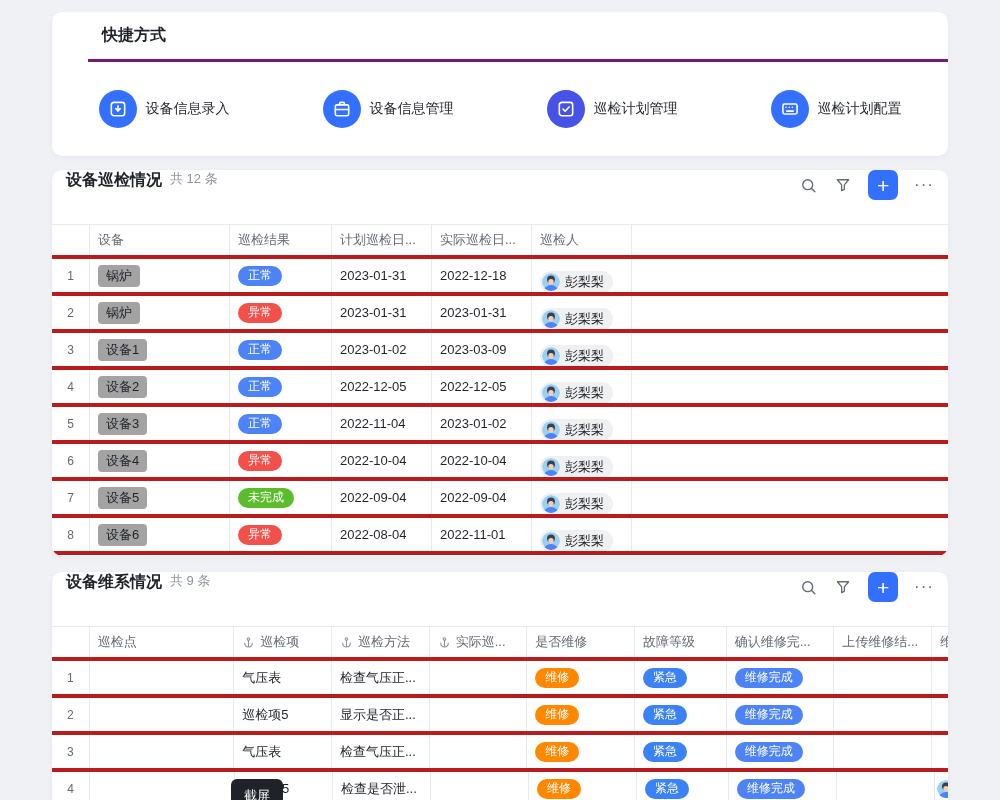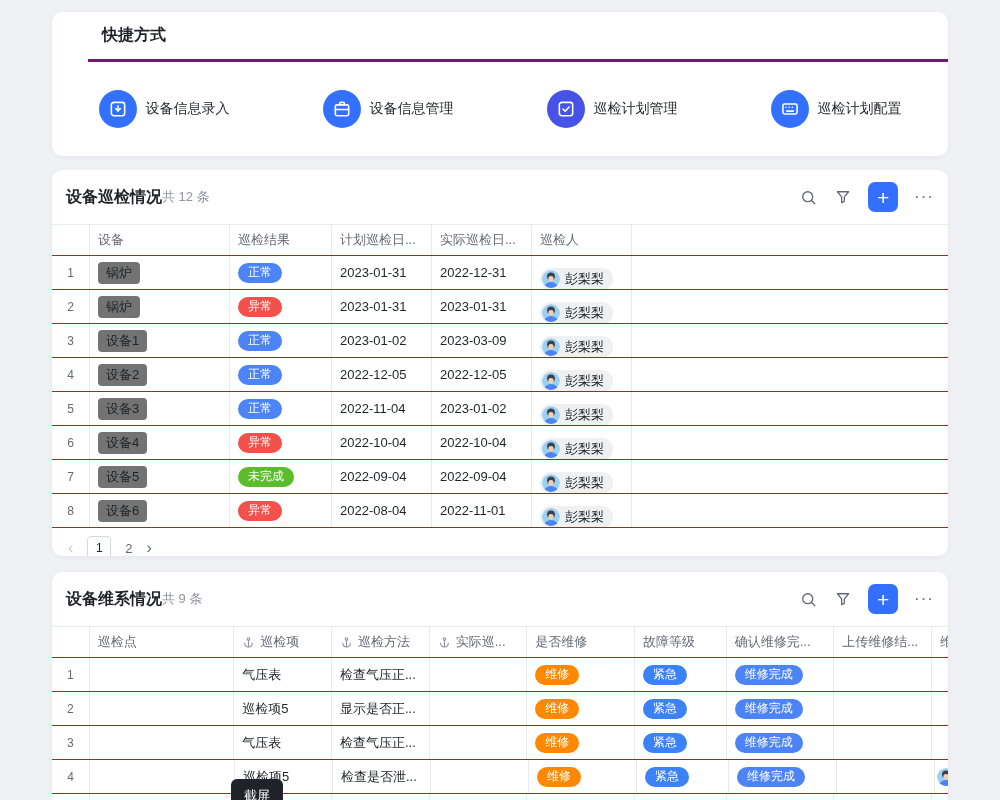--- a/index.html
+++ b/index.html
@@ -14,43 +14,43 @@
     padding:0 14px;font-size:16px;font-weight:700;color:#1f2329;box-sizing:border-box;margin-left:36px;}
   .shortcut-row{display:flex;height:93px;align-items:center;}
   .shortcut{flex:1;display:flex;align-items:center;justify-content:center;
     gap:9px;cursor:pointer;}
   .s-icon{width:38px;height:38px;border-radius:50%;background:#3370ff;display:flex;
     align-items:center;justify-content:center;}
   .s-icon.alt{background:#4753e6;}
   .s-icon svg{width:20px;height:20px;}
   .s-label{font-size:14px;color:#1f2329;}
 
-  .card-header{height:54px;display:flex;align-items:center;padding:0 14px;box-sizing:border-box;}
+  .card-header{height:54px;display:flex;align-items:flex-start;padding:0 14px;gap:8px;box-sizing:border-box;}
   .c-title{font-size:16px;font-weight:700;color:#1f2329;}
   .c-count{font-size:13px;color:#8f959e;}
   .toolbar{margin-left:auto;display:flex;align-items:center;gap:16px;}
   .tb-btn{background:none;border:none;padding:0;cursor:pointer;display:flex;align-items:center;justify-content:center;}
   .tb-add{width:30px;height:30px;border-radius:7px;background:#3370ff;color:#fff;font-size:21px;
     line-height:1;font-weight:400;}
   .tb-more{font-size:17px;color:#646a73;letter-spacing:1px;}
 
-  .trow{display:flex;border-bottom:1px solid #b91c1c;height:33px;}
+  .trow{display:flex;border-bottom:4px solid #b91c1c;height:33px;}
   .thead{border-top:1px solid #e8eaed;height:30px;}
   .cell{display:flex;align-items:center;height:100%;padding:0 8px;border-right:1px solid #e8eaed;
     box-sizing:border-box;font-size:13px;color:#1f2329;white-space:nowrap;overflow:hidden;gap:5px;}
   .thead .cell{color:#646a73;}
   .cell.no{width:38px;justify-content:center;color:#646a73;font-size:12px;padding:0;}
   .cell.fill{flex:1;border-right:none;}
   
   .w-device{width:140px;}.w-result{width:102px;}.w-date{width:100px;}.w-person{width:100px;}
   
   .w-point{width:145px;}.w-item{width:98px;}.w-method{width:98px;}.w-mact{width:98px;}
   .w-repair{width:108px;}.w-level{width:92px;}.w-confirm{width:108px;}.w-upload{width:98px;}
 
-  .tag{background:#737373;border-radius:4px;padding:2px 8px;font-size:13px;color:#1f2329;}
+  .tag{background:#a3a3a3;border-radius:4px;padding:2px 8px;font-size:13px;color:#1f2329;}
   .badge{display:inline-flex;align-items:center;height:20px;padding:0 10px;border-radius:10px;
     font-size:12px;color:#fff;}
   .b-blue{background:#4c83f7;}.b-red{background:#f2504b;}.b-green{background:#5bbd2b;}
   .b-orange{background:#ff8800;}.b-yellow{background:#3b82f6;}
   .person{display:inline-flex;align-items:center;gap:5px;background:#eff0f1;border-radius:11px;
     padding:2px 9px 2px 2px;font-size:13px;color:#1f2329;margin-top:12px;}
   .avatar{width:18px;height:18px;border-radius:50%;overflow:hidden;flex:none;display:block;}
 
   .pagination{display:flex;align-items:center;gap:14px;padding:8px 16px;font-size:13px;}
   .pg-prev{color:#c9ccd1;font-size:16px;cursor:pointer;}
@@ -144,21 +144,21 @@
 
     <div class="trow">
       <div class="cell no">1</div>
       <div class="cell w-device">
           <span class="tag">锅炉</span>
         </div>
       <div class="cell w-result">
           <span class="badge b-blue">正常</span>
         </div>
       <div class="cell w-date">2023-01-31</div>
-      <div class="cell w-date">2022-12-31</div>
+      <div class="cell w-date">2022-12-18</div>
       <div class="cell w-person">
           <span class="person">
             <svg class="avatar" viewBox="0 0 20 20">
               <circle cx="10" cy="10" r="10" fill="#9bd0f5"></circle>
               <circle cx="10" cy="7.2" r="4.4" fill="#3a4050"></circle>
               <circle cx="10" cy="9.8" r="3" fill="#f7cfae"></circle>
               <path d="M2.6 17.7C4.3 14.6 7 13.2 10 13.2s5.7 1.4 7.4 4.5A10 10 0 0 1 2.6 17.7z" fill="#4c84f7"></path>
             </svg>
             <span>彭梨梨</span>
           </span>

